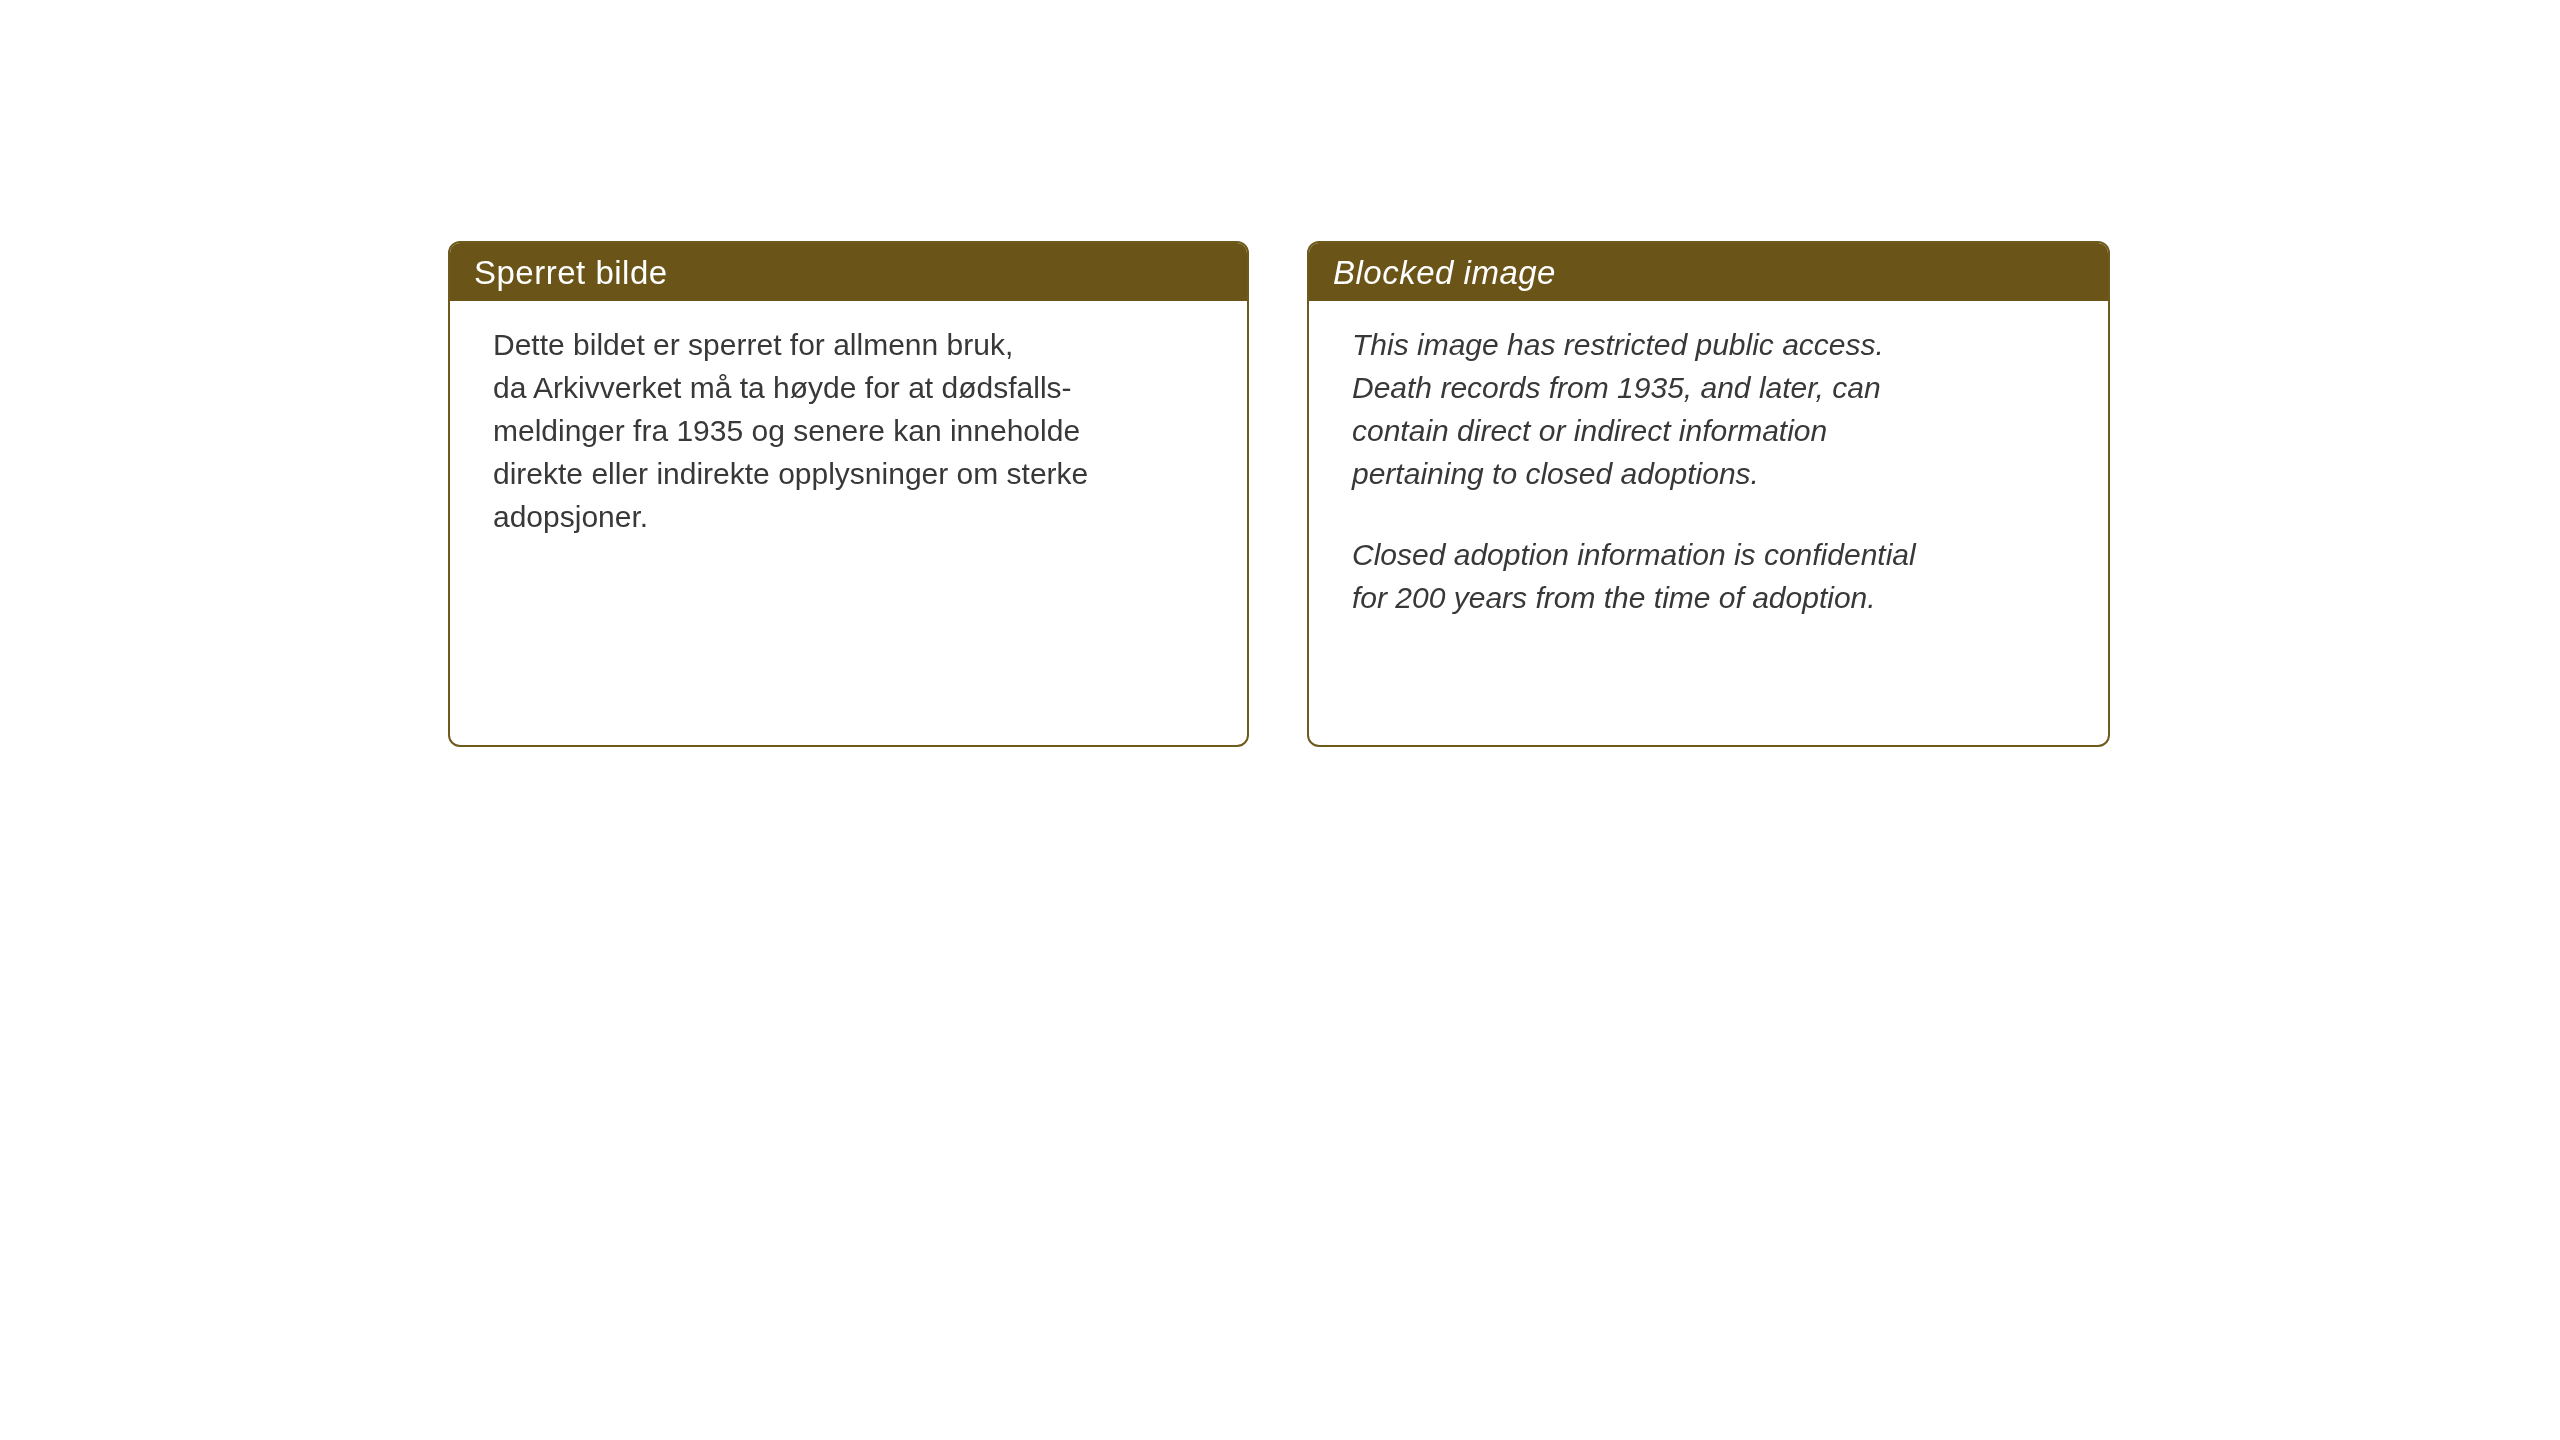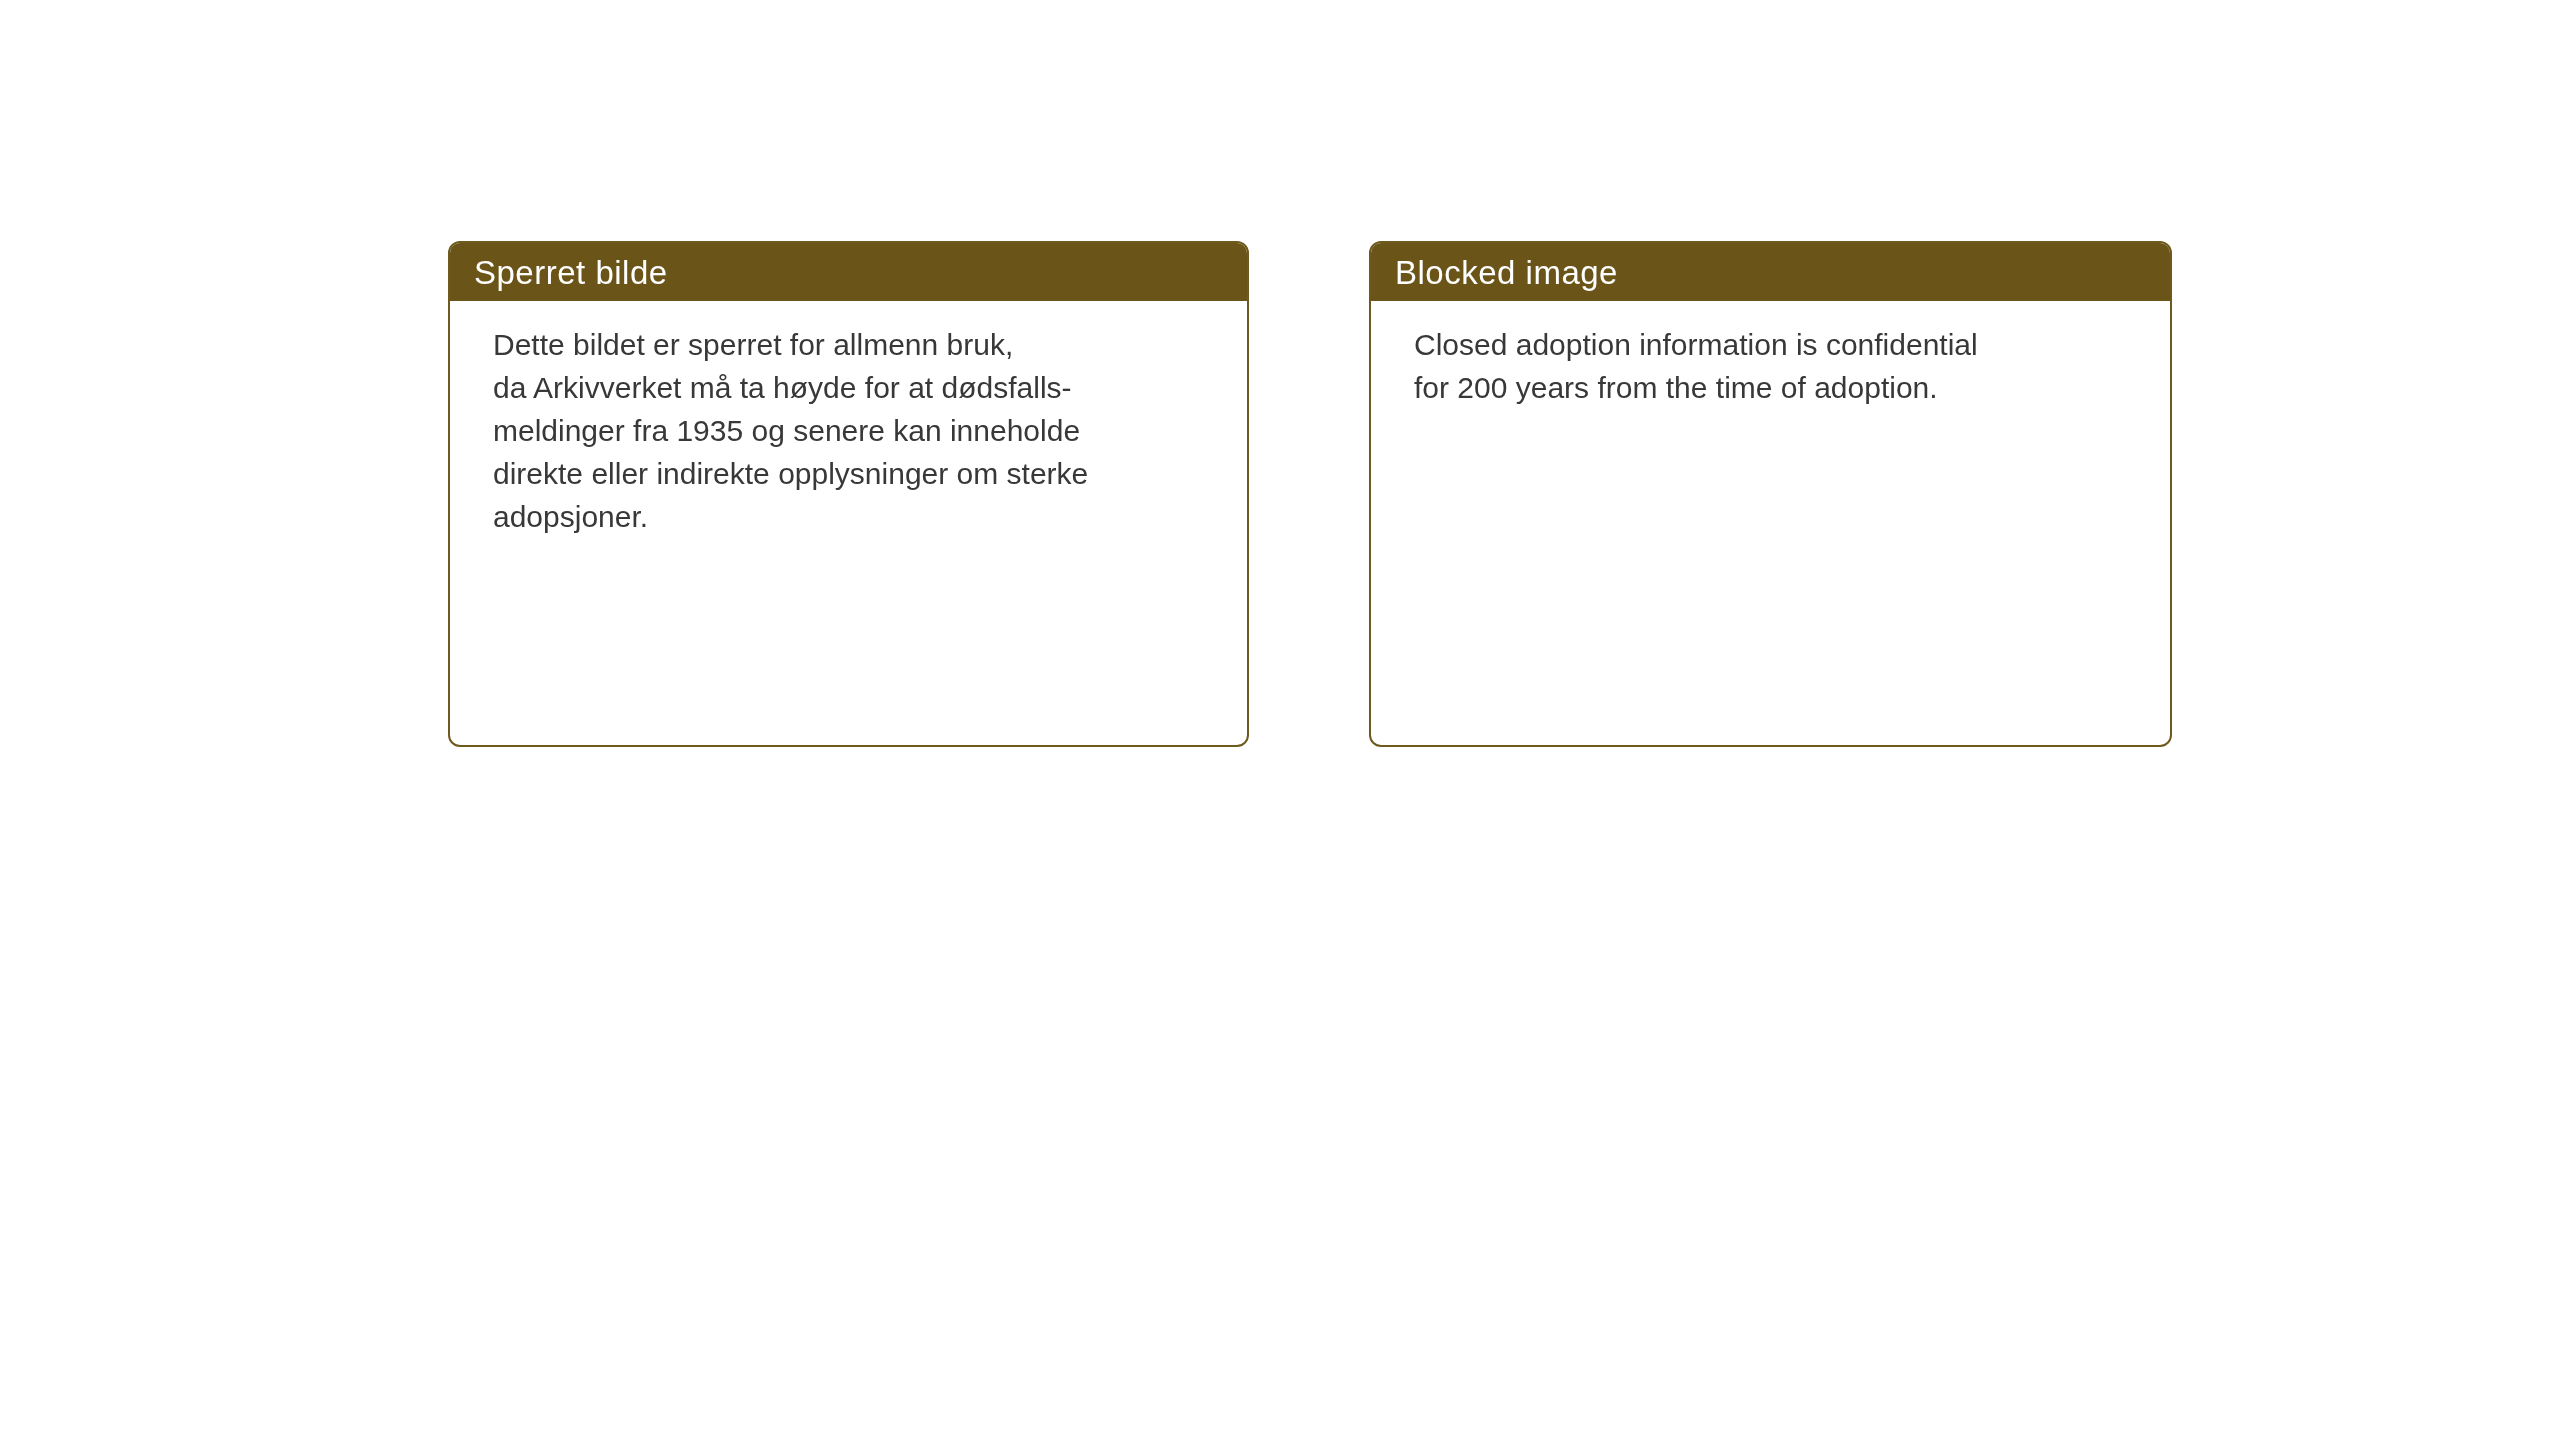--- a/index.html
+++ b/index.html
@@ -23,22 +23,23 @@
     background: #ffffff;
     border: 2px solid #6f5a1e;
     border-radius: 12px;
     overflow: hidden;
   }
   .card-norwegian {
     left: 448px;
     width: 801px;
   }
   .card-english {
-    left: 1369px;
+    left: 1307px;
     width: 803px;
+    font-style: italic;
   }
   .card-header {
     height: 59px;
     margin: -1px -1px 0 -1px;
     background: #6b5418;
     display: flex;
     align-items: center;
     padding-left: 25px;
   }
   .card-title {
@@ -78,18 +79,22 @@
 direkte eller indirekte opplysninger om sterke
 adopsjoner.</p>
     </div>
   </section>
 
   <section class="notice-card card-english">
     <header class="card-header">
       <span class="card-title">Blocked image</span>
     </header>
     <div class="card-body">
+      <p class="notice-paragraph">This image has restricted public access.
+Death records from 1935, and later, can
+contain direct or indirect information
+pertaining to closed adoptions.</p>
       <p class="notice-paragraph">Closed adoption information is confidential
 for 200 years from the time of adoption.</p>
     </div>
   </section>
 
 </div>
 
 </body></html>

